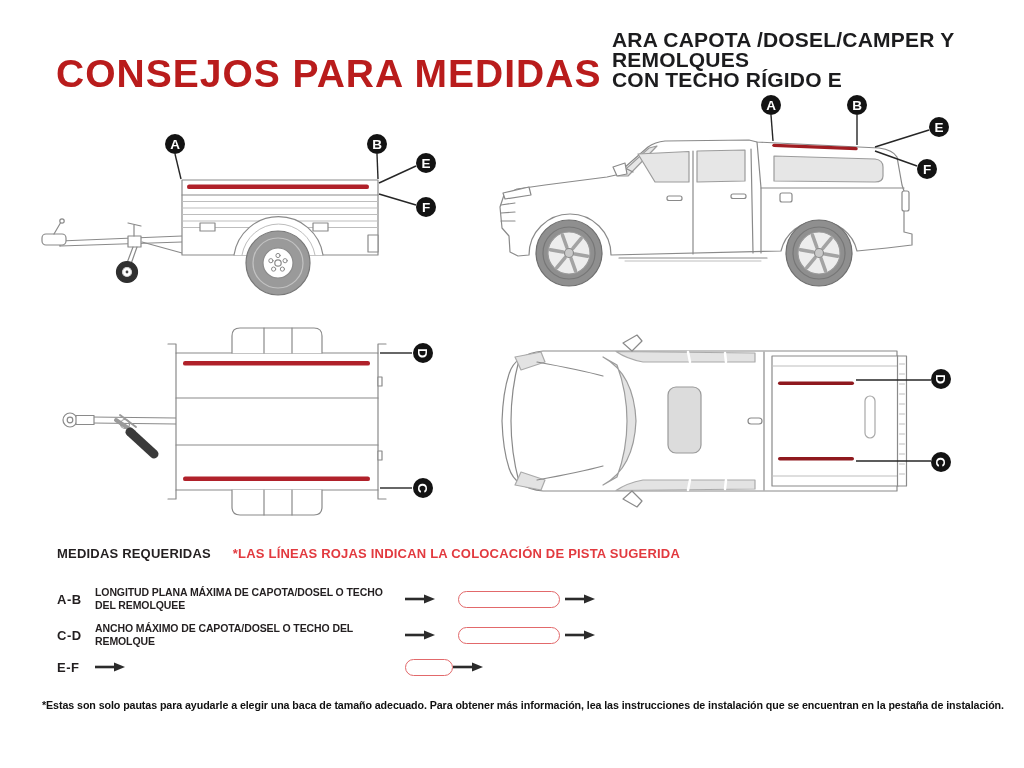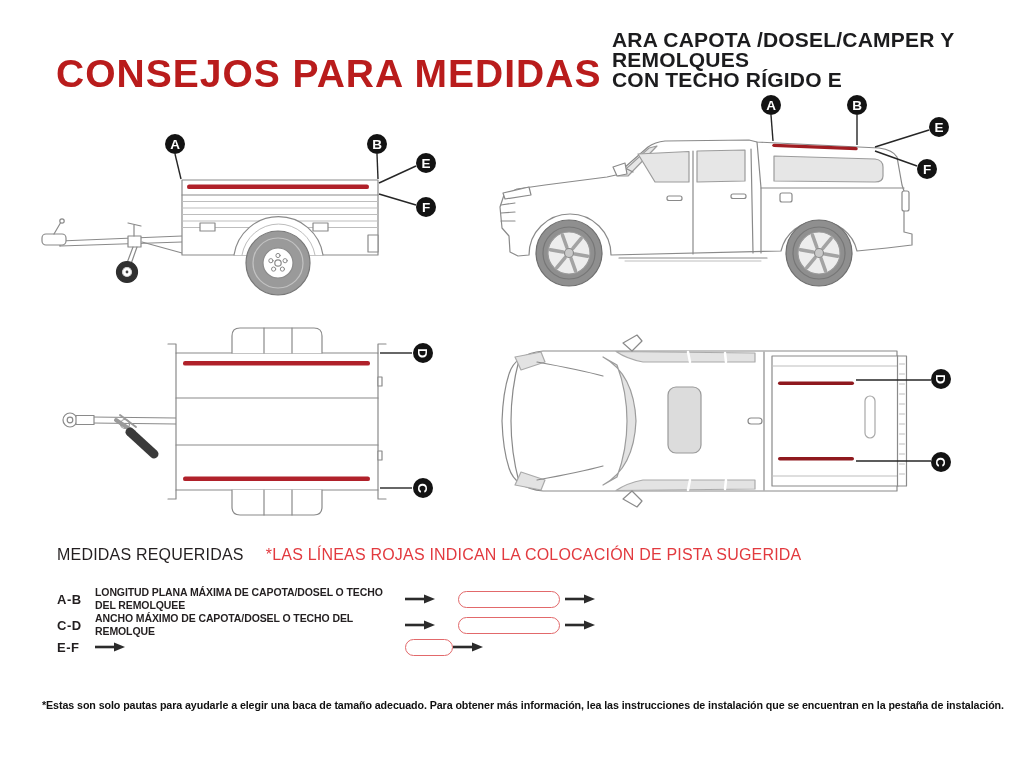--- a/index.html
+++ b/index.html
@@ -16,23 +16,23 @@
 
   
   .diag{position:absolute}
   svg .art{stroke:#8a8a8a;stroke-width:1.2;fill:none;stroke-linejoin:round;stroke-linecap:round}
   svg .lite{stroke:#bdbdbd;stroke-width:1;fill:none}
   svg .ll{stroke:#262626;stroke-width:1.4;fill:none}
   svg .lbl{fill:#131313;stroke:none}
   svg text{font-family:"Liberation Sans","DejaVu Sans",sans-serif;font-weight:bold;fill:#ffffff;font-size:13.5px;text-anchor:middle}
 
   
-  #measures-heading{left:57px;top:546px;font-size:16px;font-weight:normal;letter-spacing:.2px;white-space:nowrap}
+  #measures-heading{left:57px;top:546px;font-size:13px;font-weight:bold;letter-spacing:.2px;white-space:nowrap}
   #measures-heading .red{color:#e23a3f;margin-left:22px}
-  #rows{left:57px;top:586px;width:952px;display:flex;flex-direction:column;}
+  #rows{left:57px;top:586px;width:952px;display:flex;flex-direction:column;gap:10px}
   .mrow{display:grid;grid-template-columns:38px 310px 48px 112px 58px 1fr;align-items:center}
   .mrow .rid{font-size:13px;font-weight:bold;letter-spacing:.5px}
   .mrow .desc,.mrow .instr{font-size:10.5px;font-weight:bold;line-height:1.25;letter-spacing:-.1px}
   .mrow .desc{padding-right:14px}
   .pillwrap{display:flex;justify-content:center}
   .pill{width:100px;height:15px;border:1.5px solid #e2696b;border-radius:10px;background:#fff}
   .arrow{display:block}
 
   
   #footnote{left:42px;top:699px;font-size:11.5px;font-weight:bold;white-space:nowrap;

